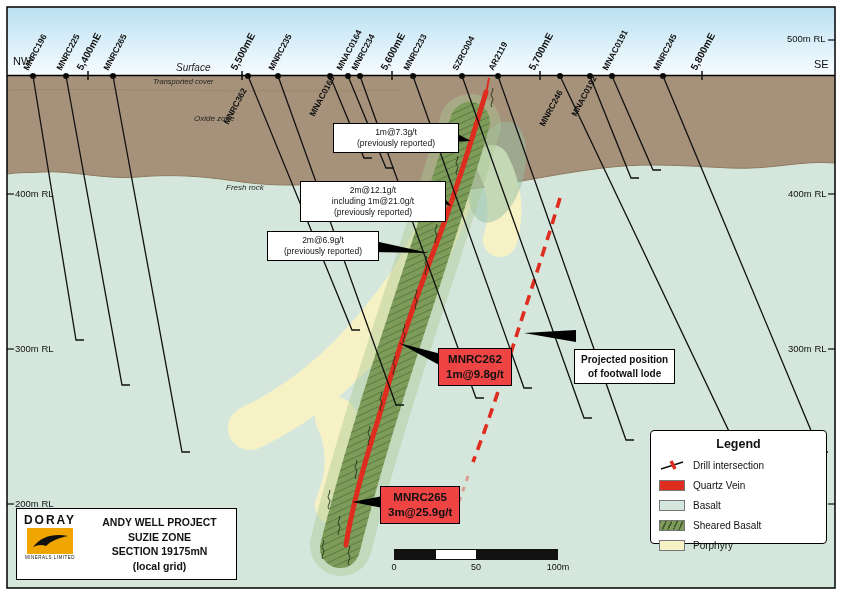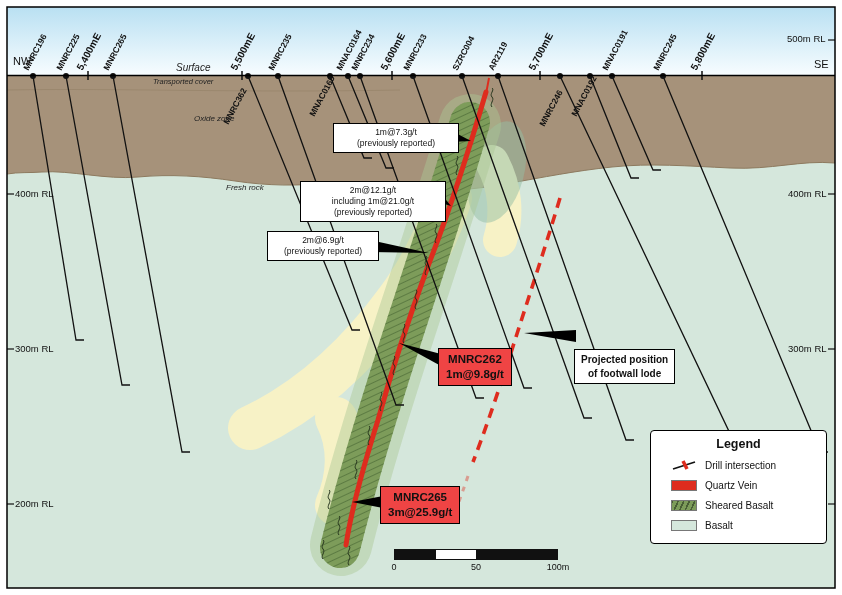--- a/index.html
+++ b/index.html
@@ -15,21 +15,21 @@
   .co{position:absolute;z-index:5;background:#fff;border:1.2px solid #000;text-align:center;
       font-size:8.5px;line-height:1.3;padding:3px 6px;}
   .co span{display:block;}
   .hi{position:absolute;z-index:5;background:#ef4444;border:1.6px solid #000;text-align:center;
       font-size:11.5px;font-weight:700;line-height:1.3;padding:3px 7px;}
   .hi span{display:block;}
   .fw{position:absolute;z-index:5;background:#fff;border:1.4px solid #000;text-align:center;
       font-size:10px;font-weight:700;line-height:1.35;padding:3px 6px;margin-top:28px;}
   .fw span{display:block;}
   .legend{position:absolute;z-index:4;background:#fff;border:1.5px solid #000;border-radius:4px;
-          left:650px;top:430px;width:177px;height:114px;box-sizing:border-box;padding:4px 20px;}
+          left:650px;top:430px;width:177px;height:114px;box-sizing:border-box;padding:4px 8px;}
   .legend .ttl{text-align:center;font-weight:700;font-size:12.5px;margin:2px 0 4px 0;}
   .lrow{display:flex;align-items:center;gap:8px;height:20px;}
   .lrow .lbl{font-size:10px;}
   .sw{width:26px;height:11px;border:1px solid #777;box-sizing:border-box;flex:0 0 26px;}
   .sw-vein{background:#de2c1e;}
   .sw-basalt{background:#d5e7dc;}
   .sw-sheared{background:#7d9c5a;background-image:repeating-linear-gradient(115deg,rgba(38,53,29,.6) 0 1.5px,transparent 1.5px 5px);}
   .sw-porph{background:#f7f2c6;}
   .licon{flex:0 0 26px;height:16px;}
   .tblock{position:absolute;z-index:4;left:16px;top:508px;width:221px;height:72px;background:#fff;
@@ -246,29 +246,50 @@
         <path d="M2,12 L24,5" stroke="#111" stroke-width="1.6" fill="none"></path>
         <path d="M12,4 L16,12" stroke="#de2c1e" stroke-width="3.5" fill="none"></path>
       </svg>
       <span class="lbl">Drill intersection</span>
     </div>
     <div class="lrow">
       <div class="sw sw-vein"></div>
       <span class="lbl">Quartz Vein</span>
     </div>
     <div class="lrow">
+      <div class="sw sw-basalt"></div>
+      <span class="lbl">Basalt</span>
+    </div>
+    <div class="lrow">
       <div class="sw sw-sheared"></div>
       <span class="lbl">Sheared Basalt</span>
     </div>
     <div class="lrow">
-      <div class="sw sw-basalt"></div>
-      <span class="lbl">Basalt</span>
-    </div>
-  </div>
-
+      <div class="sw sw-porph"></div>
+      <span class="lbl">Porphyry</span>
+    </div>
+  </div>
+
+  <div class="tblock">
+    <div class="logo">
+      <div class="brand">DORAY</div>
+      <div class="gold">
+        <svg width="46" height="26">
+          <path d="M6,19 C14,8 28,5 41,8 C31,10 24,13 19,18 C15,16 10,17 6,19 Z" fill="#111"></path>
+        </svg>
+      </div>
+      <div class="sub">MINERALS LIMITED</div>
+    </div>
+    <div class="tlines">
+      <div>ANDY WELL PROJECT</div>
+      <div>SUZIE ZONE</div>
+      <div>SECTION 19175mN</div>
+      <div>(local grid)</div>
+    </div>
+  </div>
 
   <div class="scalebar">
     <div class="sbar">
       <div class="sseg" style="width:41px;background:#111"></div>
       <div class="sseg" style="width:41px;background:#fff"></div>
       <div class="sseg" style="width:82px;background:#111"></div>
     </div>
     <div class="slabels">
       <span style="left:0px">0</span>
       <span style="left:82px">50</span>

